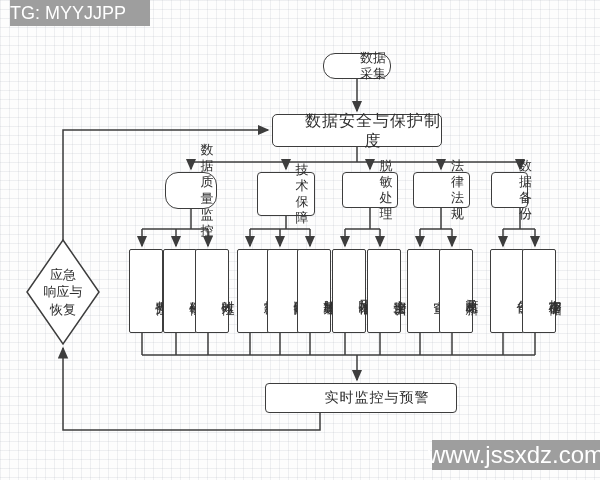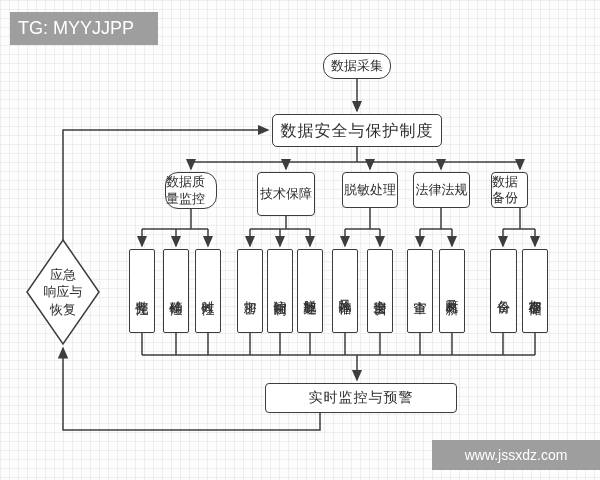--- a/index.html
+++ b/index.html
@@ -11,42 +11,42 @@
       linear-gradient(90deg, rgba(185,190,200,0.22) 1px, transparent 1px);
     background-size:9px 9px;
     font-family:"Liberation Sans","DejaVu Sans",sans-serif;
     color:#2e2e2e;
   }
   .wires{position:absolute;left:0;top:0;z-index:1;}
   .node{
     position:absolute;z-index:2;box-sizing:border-box;
     background:#ffffff;border:1.5px solid #3d3d3d;
     display:flex;align-items:center;justify-content:center;
-    text-align:left;line-height:1.25;
+    text-align:center;line-height:1.25;padding-left:32px;
   }
   .stadium{border-radius:12px;font-size:13px;}
   .rect-lg{border-radius:5px;font-size:16px;letter-spacing:1px;}
   .cat{border-radius:4px;font-size:13px;}
   .sub{
     border-radius:2px;font-size:13px;
     writing-mode:vertical-rl;text-orientation:upright;
     letter-spacing:1px;line-height:1;
   }
   .monitor{border-radius:4px;font-size:14px;letter-spacing:1px;}
   .diamond-label{
     position:absolute;z-index:2;display:flex;align-items:center;justify-content:center;
     text-align:center;font-size:13px;line-height:1.35;white-space:pre-line;
     background:transparent;border:none;
   }
   .wm{
     position:absolute;z-index:5;color:#ffffff;
     background:#9e9e9e;display:flex;align-items:center;
   }
-  .wm-tl{left:10px;top:12px;width:140px;height:33px;font-size:18px;padding-left:8px;}
-  .wm-br{right:0;top:440px;width:168px;height:30px;font-size:14px;justify-content:center;}
+  .wm-tl{left:10px;top:0;width:140px;height:26px;font-size:18px;padding-left:0;}
+  .wm-br{right:0;top:440px;width:168px;height:30px;font-size:24px;justify-content:center;}
 </style>
 </head>
 <body>
 
 <div class="canvas">
 
   <svg class="wires" width="600" height="480" viewBox="0 0 600 480">
     <defs>
       <marker id="arr" markerWidth="9" markerHeight="8" refX="7" refY="3.5" orient="auto">
         <path d="M0,0 L8,3.5 L0,7 Z" fill="#3d3d3d"></path>

